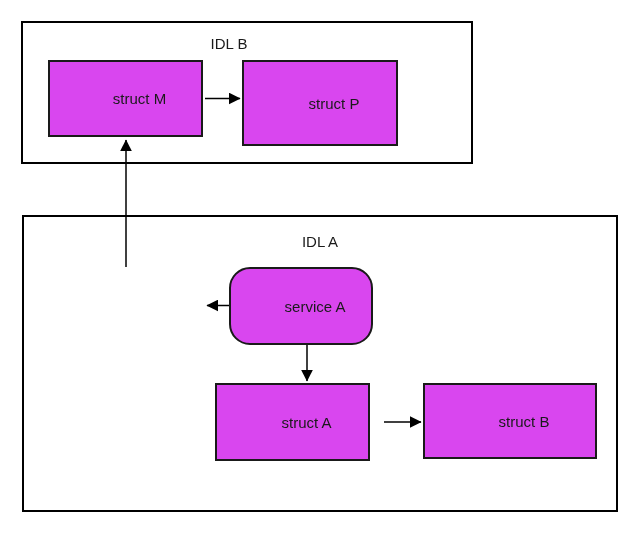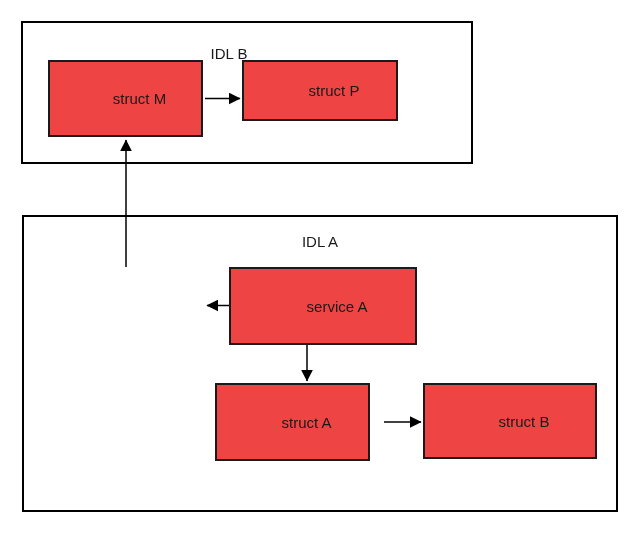--- a/index.html
+++ b/index.html
@@ -26,21 +26,21 @@
     position: absolute;
     font-size: 15px;
     line-height: 15px;
     color: #1a1a1a;
     text-align: center;
     white-space: nowrap;
   }
   .node-box {
     position: absolute;
     border: 2px solid #1a1a1a;
-    background: #ef4444;
+    background: #d946ef;
     box-sizing: border-box;
     display: flex;
     align-items: center;
     justify-content: center;
     padding-left: 28px;
   }
   .node-label {
     font-size: 15px;
     color: #1a1a1a;
     white-space: nowrap;
@@ -49,28 +49,28 @@
     position: absolute;
     left: 0;
     top: 0;
     width: 640px;
     height: 541px;
     pointer-events: none;
   }
 
   
   #group-idl-b { left: 21px;  top: 21px;  width: 452px; height: 143px; }
-  #label-idl-b { left: 179px; top: 36px;  width: 100px; margin-top: 10px; }
+  #label-idl-b { left: 179px; top: 36px;  width: 100px; }
   #node-struct-m  { left: 48px;  top: 60px;  width: 155px; height: 77px; }
-  #node-struct-p  { left: 242px; top: 60px;  width: 156px; height: 61px; }
+  #node-struct-p  { left: 242px; top: 60px;  width: 156px; height: 86px; }
 
   #group-idl-a { left: 22px;  top: 215px; width: 596px; height: 297px; }
   #label-idl-a { left: 270px; top: 234px; width: 100px; }
   #node-struct-d  { left: 47px;  top: 267px; width: 156px; height: 78px; }
-  #node-service-a { left: 229px; top: 267px; width: 188px; height: 78px; }
+  #node-service-a { left: 229px; top: 267px; width: 144px; height: 78px; border-radius: 21px; }
   #node-struct-a  { left: 215px; top: 383px; width: 155px; height: 78px; }
   #node-struct-b  { left: 423px; top: 383px; width: 174px; height: 76px; }
 </style>
 </head>
 <body>
 
 <div class="canvas">
 
   <div class="group-box" id="group-idl-b"></div>
   <div class="group-label" id="label-idl-b">IDL B</div>

